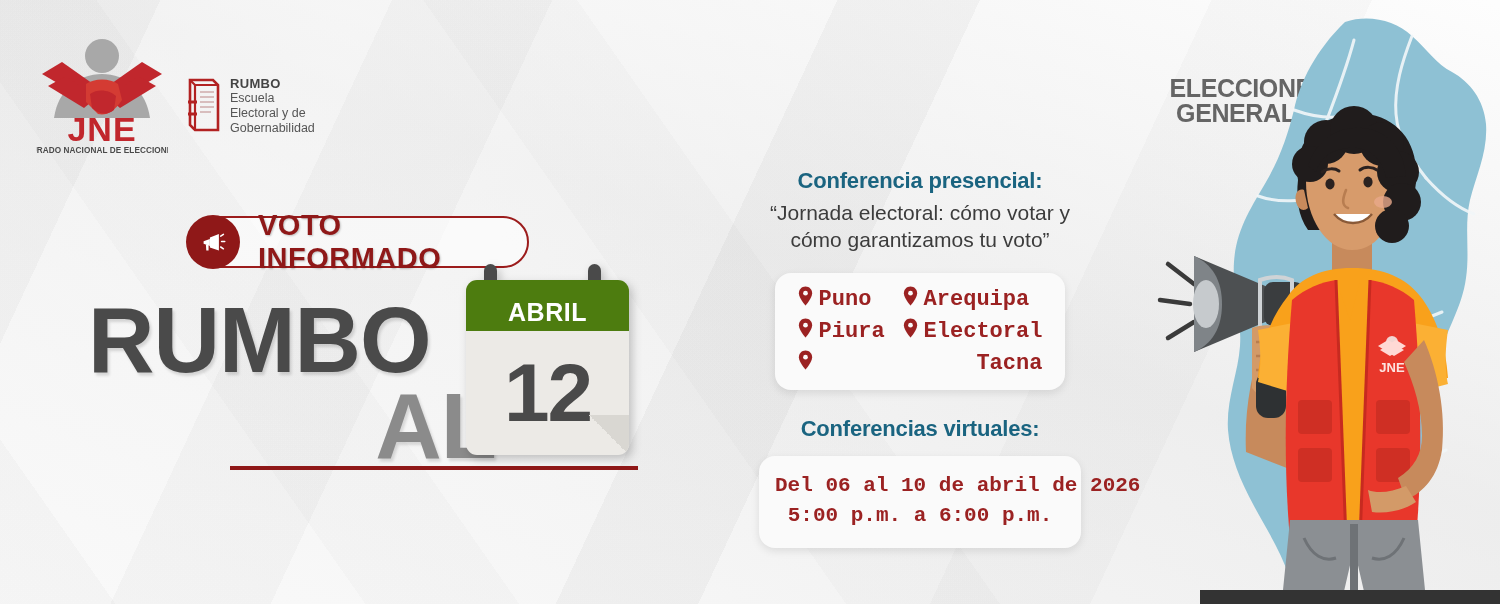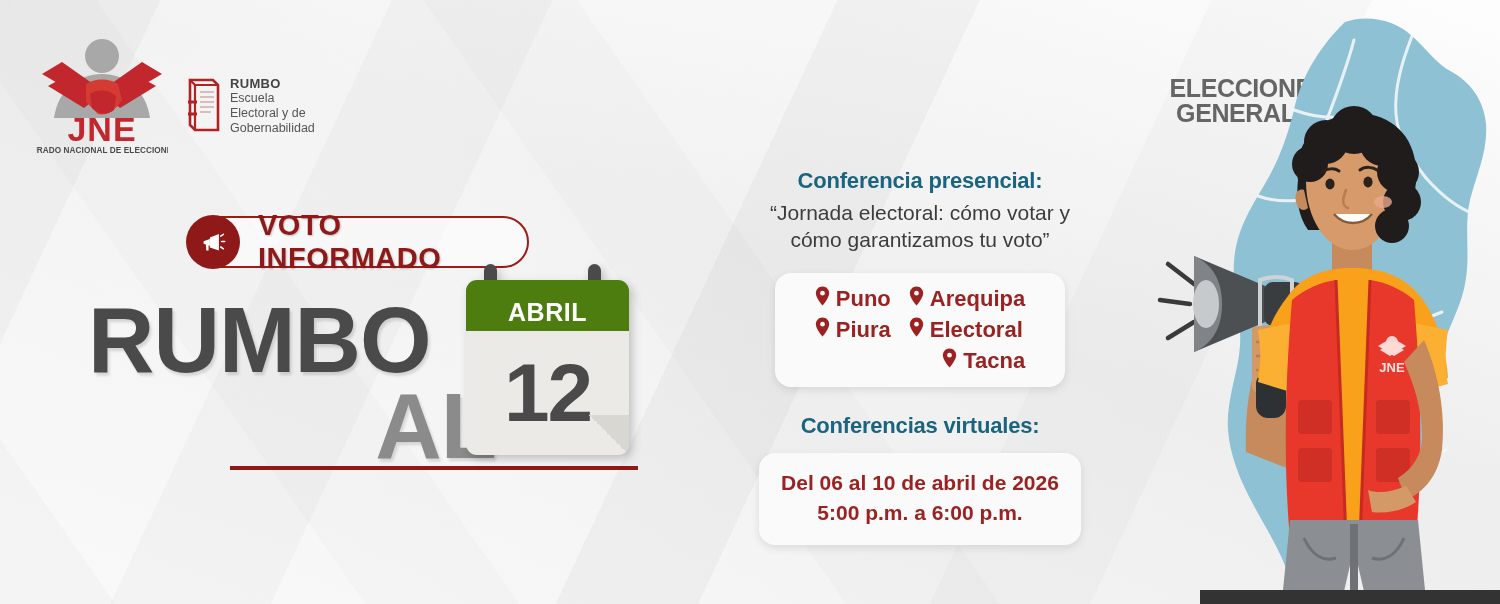--- a/index.html
+++ b/index.html
@@ -93,31 +93,32 @@
     background:linear-gradient(225deg,#d9d7d2 0 50%,transparent 50%);
   }
 
   
   .center{position:absolute;left:735px;top:168px;width:370px;text-align:center;}
   .head-teal{color:#1a6480;font-weight:bold;font-size:22px;letter-spacing:-0.2px;}
   .quote{color:#3c3c3c;font-size:21px;line-height:1.28;margin-top:6px;}
   .card{
     margin:16px auto;background:#fafafa;border-radius:16px;
     box-shadow:0 3px 9px rgba(0,0,0,0.10);
+    font-family:Liberation Mono, monospace;
   }
   .card-cities{width:290px;margin-top:19px;padding:13px 0 13px;}
   .cities-grid{
     display:grid;grid-template-columns:auto auto;justify-content:center;
     column-gap:18px;row-gap:5px;
   }
   .city{
     display:flex;align-items:center;gap:6px;color:#9b2222;
     font-weight:bold;font-size:22px;white-space:nowrap;
   }
-  .city.span{grid-column:1 / span 2;justify-content:flex-end;}
+  .city.span{grid-column:1 / span 2;justify-content:space-between;}
   .pin{flex:0 0 auto;}
   .head-virt{margin-top:26px;}
   .card-virt{width:290px;margin-top:14px;padding:15px 16px 16px;}
   .virt-line{color:#9b2222;font-weight:bold;font-size:21px;line-height:1.45;white-space:nowrap;}
 
   
   .illus{position:absolute;right:0;top:0;width:360px;height:604px;overflow:hidden;}
   .floorbar{position:absolute;left:1200px;bottom:0;width:300px;height:14px;background:#333333;}
 </style>
 </head>

